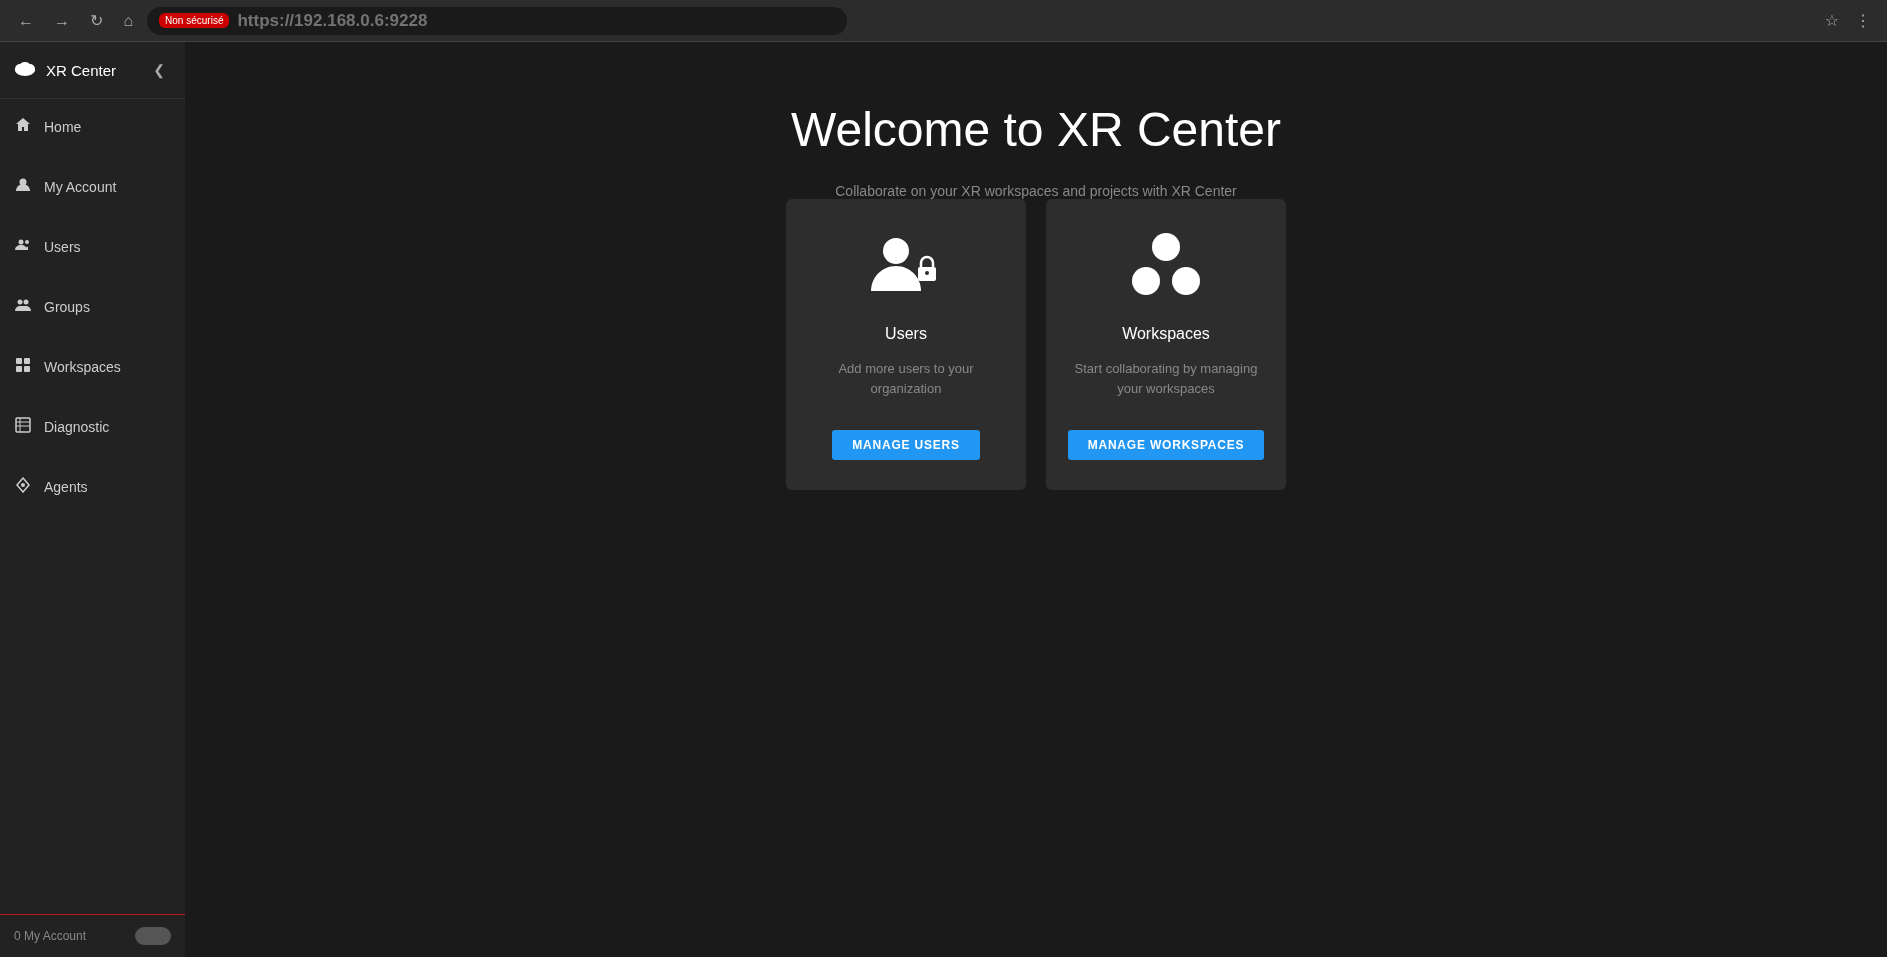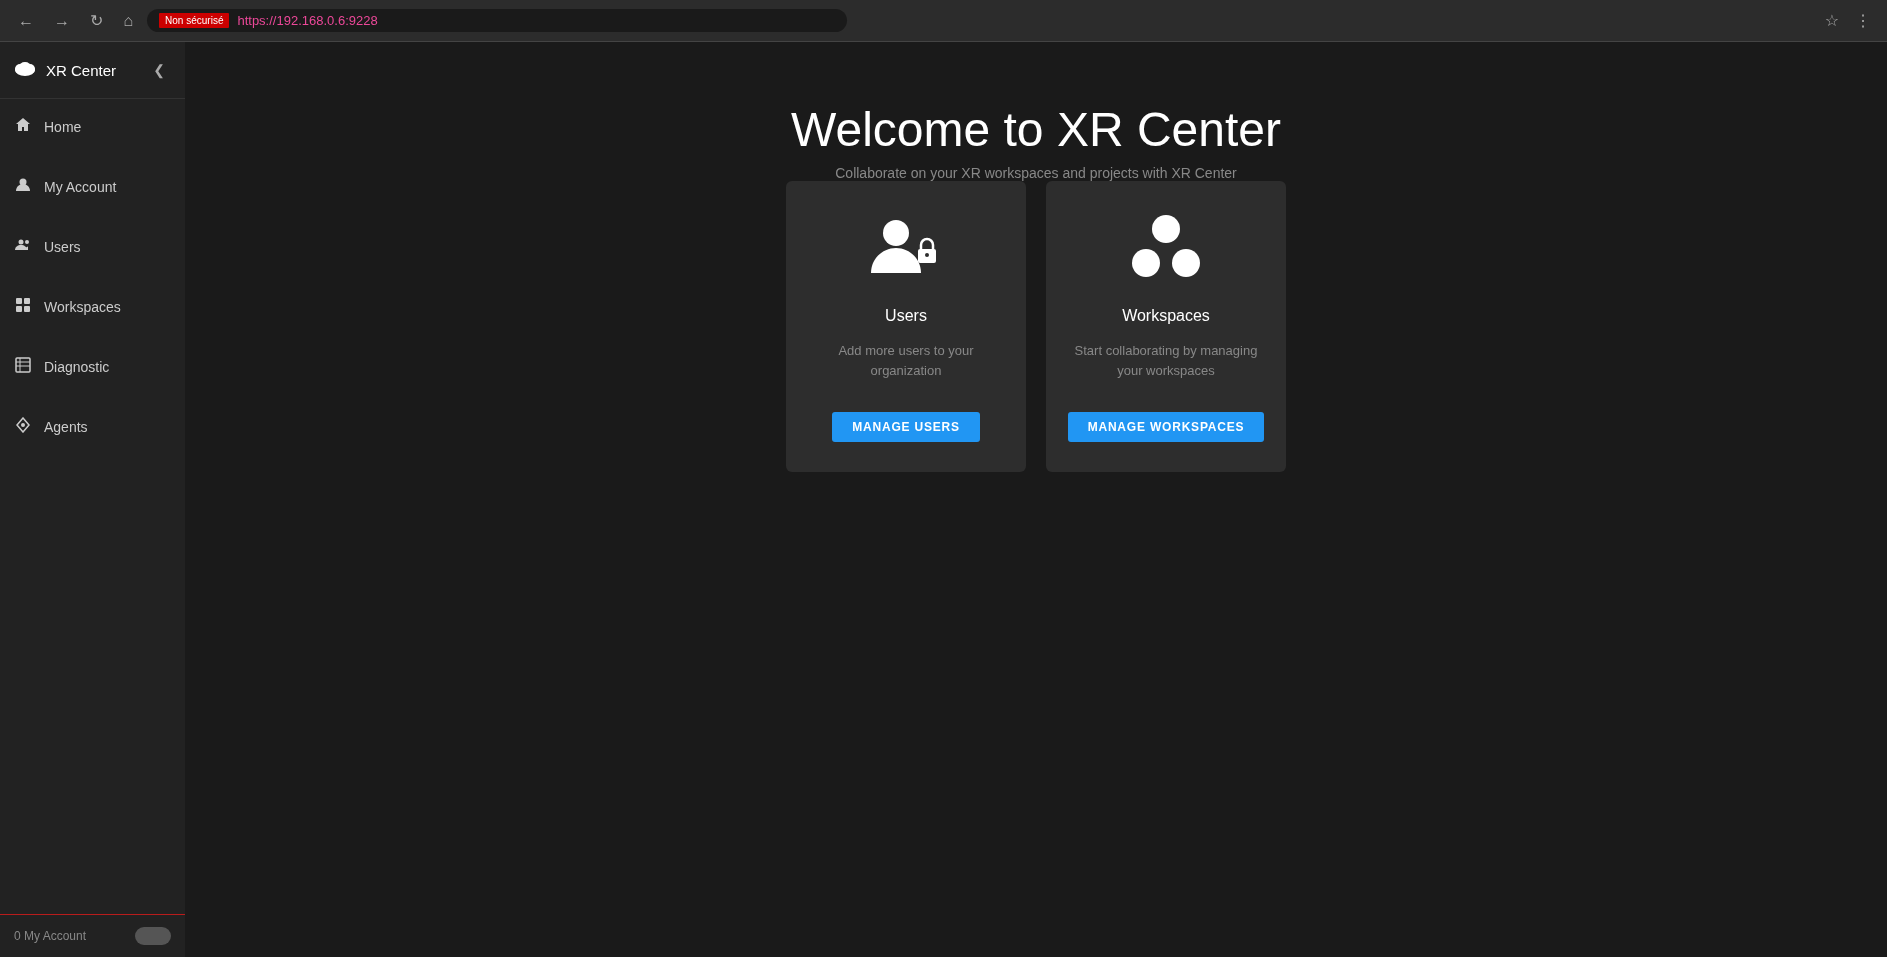--- a/index.html
+++ b/index.html
@@ -49,27 +49,28 @@
       flex: 1;
       gap: 8px;
       max-width: 700px;
     }
 
     .not-secure-badge {
       background: #cc0000;
       color: white;
       font-size: 10px;
       padding: 2px 6px;
-      border-radius: 1px;
+      border-radius: 6px;
       white-space: nowrap;
     }
 
     .address-text {
-      color: #ec4899;
-      font-size: 13px;
+      color: #737373;
+      font-size: 17px;
+      font-weight: bold;
     }
 
     .browser-icons {
       margin-left: auto;
       display: flex;
       align-items: center;
       gap: 8px;
     }
 
     .browser-icon-btn {
@@ -193,21 +194,21 @@
       justify-content: flex-start;
       padding: 60px 20px 40px;
       overflow-y: auto;
     }
 
     .welcome-title {
       font-size: 48px;
       font-weight: 300;
       color: #ffffff;
       text-align: center;
-      margin-bottom: 8px;
+      margin-bottom: 26px;
     }
 
     .welcome-subtitle {
       font-size: 14px;
       color: #888888;
       text-align: center;
     }
 
     .cards-container {
       display: flex;
@@ -339,20 +340,30 @@
           <svg width="16" height="16" viewBox="0 0 16 16" fill="currentColor">
             <circle cx="6" cy="5" r="2.5"></circle>
             <path d="M0 13c0-3 2.686-5 6-5s6 2 6 5H0z"></path>
             <circle cx="12" cy="5" r="2"></circle>
             <path d="M10 13c0-1.5 1-3 3-3.5V13h-3z"></path>
           </svg>
         </span>
         <span>Users</span>
       </a>
 
+      <a class="sidebar-item">
+        <span class="sidebar-item-icon">
+          <svg width="16" height="16" viewBox="0 0 16 16" fill="currentColor">
+            <circle cx="5" cy="5" r="2.5"></circle>
+            <circle cx="11" cy="5" r="2.5"></circle>
+            <path d="M0 14c0-2.761 2.239-5 5-5h6c2.761 0 5 2.239 5 5H0z"></path>
+          </svg>
+        </span>
+        <span>Groups</span>
+      </a>
 
       <a class="sidebar-item">
         <span class="sidebar-item-icon">
           <svg width="16" height="16" viewBox="0 0 16 16" fill="currentColor">
             <rect x="1" y="1" width="6" height="6" rx="1"></rect>
             <rect x="9" y="1" width="6" height="6" rx="1"></rect>
             <rect x="1" y="9" width="6" height="6" rx="1"></rect>
             <rect x="9" y="9" width="6" height="6" rx="1"></rect>
           </svg>
         </span>

